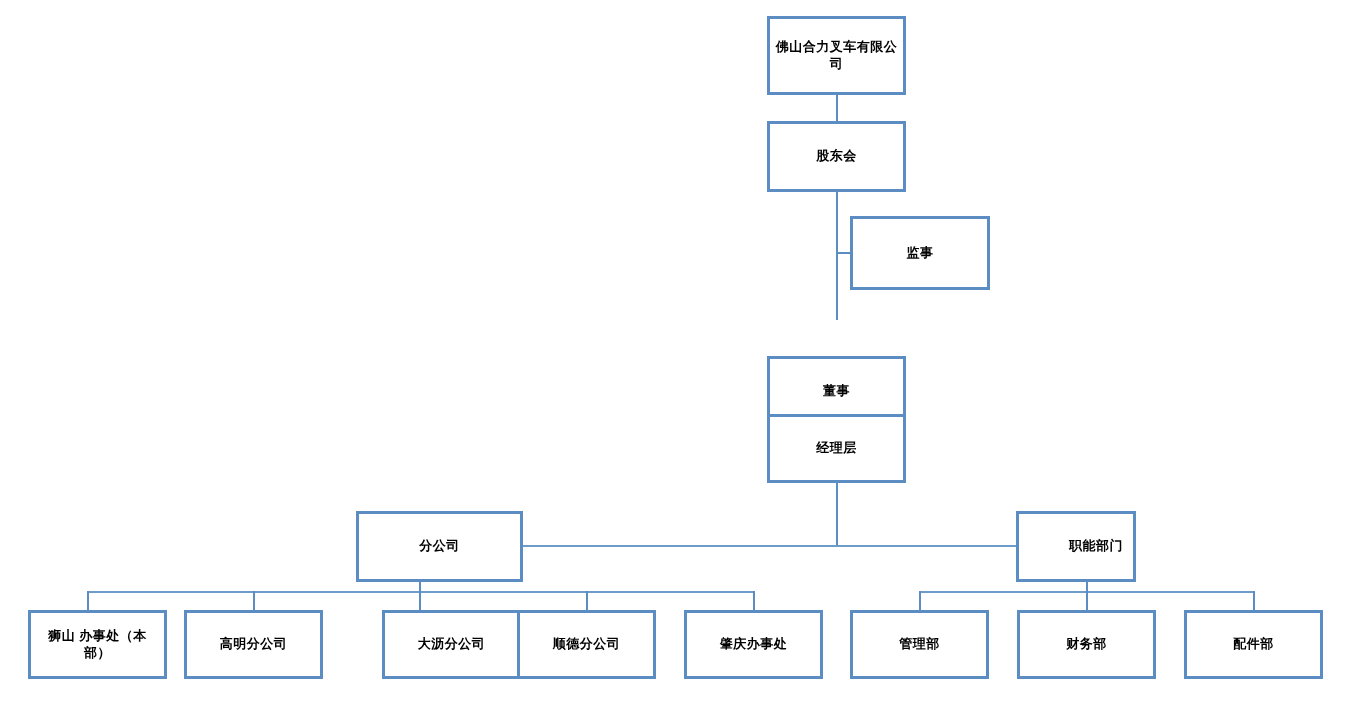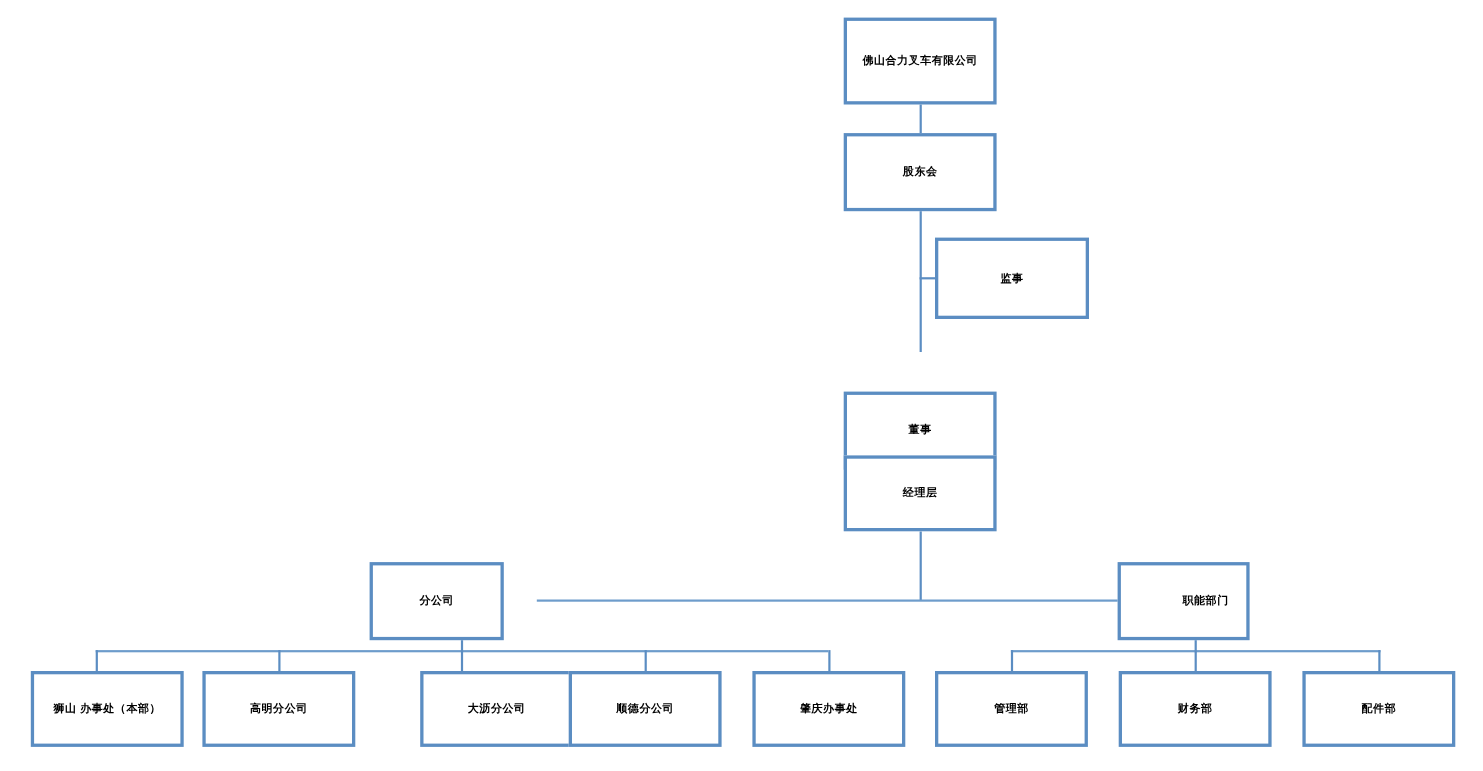--- a/index.html
+++ b/index.html
@@ -22,21 +22,21 @@
     position: absolute;
     box-sizing: border-box;
     background: #ffffff;
     border: 3px solid #5B8DC2;
     display: flex;
     align-items: center;
     justify-content: center;
     text-align: center;
     color: #000000;
     font-weight: bold;
-    font-size: 10px;
+    font-size: 13px;
     line-height: 1.3;
     letter-spacing: 0.5px;
     z-index: 3;
   }
   .node .label {
     display: block;
     padding: 0 4px;
   }
   .conn {
     position: absolute;
@@ -90,21 +90,21 @@
   </div>
 
   <div class="node" style="left:767px; top:316px; width:139px; height:71px;margin-top:40px;">
     <span class="label">董事</span>
   </div>
 
   <div class="node" style="left:767px; top:414px; width:139px; height:69px;">
     <span class="label">经理层</span>
   </div>
 
-  <div class="node" style="left:336px; top:511px; width:122px; height:71px;">
+  <div class="node" style="left:356px; top:511px; width:167px; height:71px;">
     <span class="label">分公司</span>
   </div>
 
   <div class="node" style="left:1016px; top:511px; width:120px; height:71px;padding-left:40px;">
     <span class="label">职能部门</span>
   </div>
 
   <div class="node" style="left:28px; top:610px; width:139px; height:69px;">
     <span class="label">狮山 办事处（本部）</span>
   </div>

